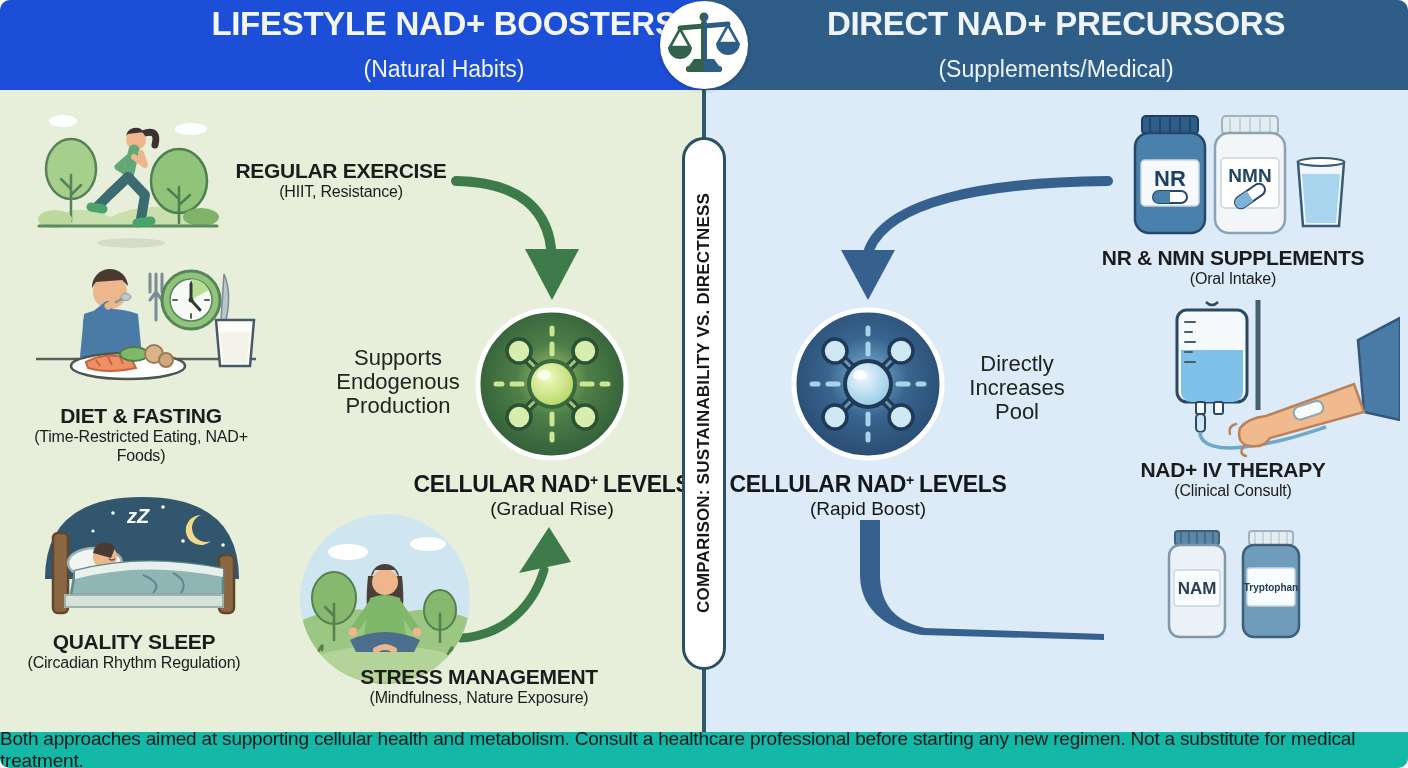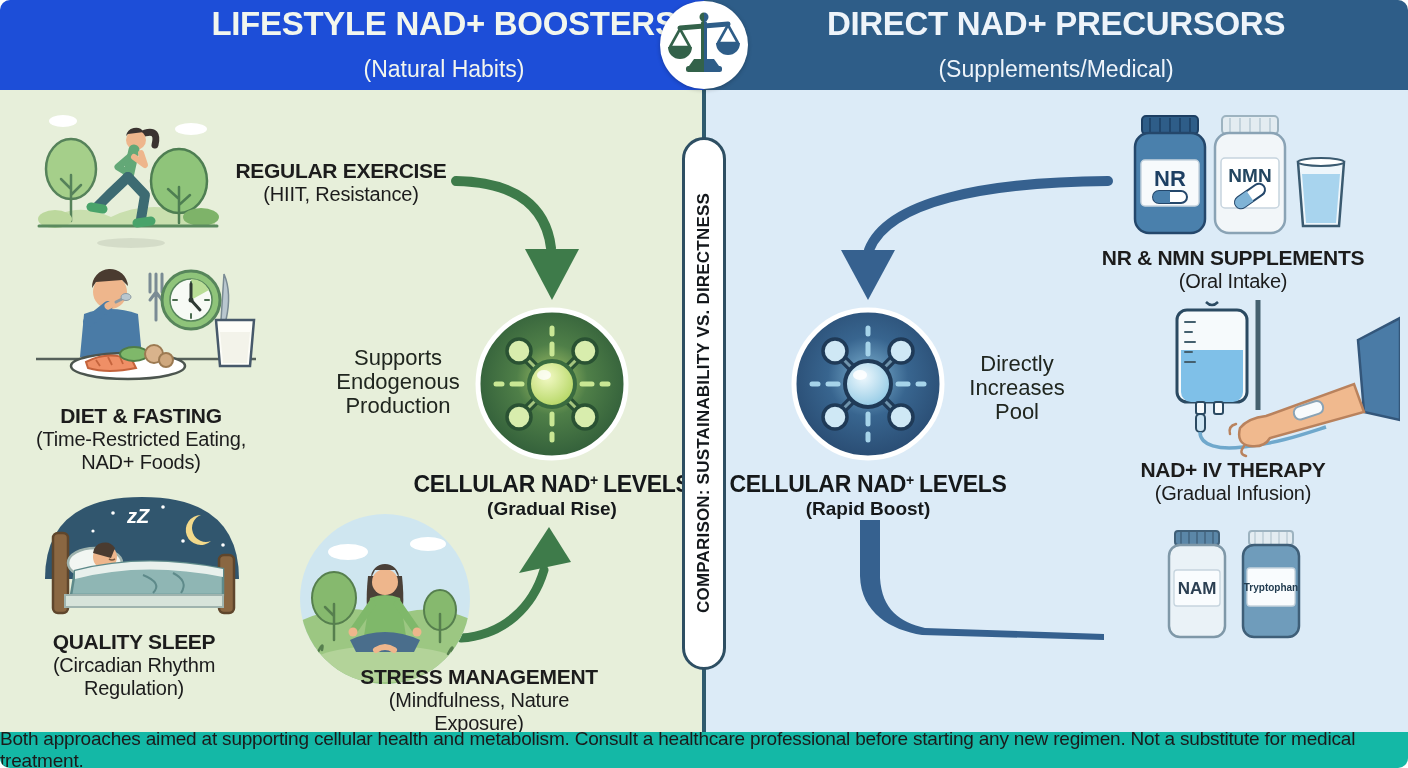--- a/index.html
+++ b/index.html
@@ -23,27 +23,27 @@
   .panel-right{left:704px;width:704px;background:#dcebf7;}
   .divider-line{position:absolute;left:702px;top:90px;width:4px;height:642px;background:#2f5a6d;z-index:4;}
   .pill{position:absolute;left:682px;top:137px;width:44px;height:533px;background:#ffffff;
        border:3px solid #2e4f63;border-radius:22px;z-index:4;box-sizing:border-box;
        display:flex;align-items:center;justify-content:center;}
   .pill span{writing-mode:vertical-rl;transform:rotate(180deg);font-weight:bold;font-size:17px;
        white-space:nowrap;color:#14181c;letter-spacing:.2px;}
   
   .lbl{position:absolute;text-align:center;color:#1c1c1c;z-index:3;line-height:1.15;}
   .lbl .t{font-size:21px;font-weight:bold;letter-spacing:-.3px;}
-  .lbl .s{font-size:20px;letter-spacing:-.2px;}
+  .lbl .s{font-size:16px;letter-spacing:-.2px;}
   .annot{position:absolute;text-align:center;color:#20261f;font-size:22px;line-height:1.1;z-index:3;}
   .nad-lbl{position:absolute;text-align:center;color:#15181a;z-index:3;line-height:1.12;}
   .nad-lbl .t{font-size:23px;font-weight:bold;letter-spacing:-.3px;}
   .nad-lbl .sup{font-size:14px;font-weight:bold;vertical-align:7px;}
   .nad-lbl .suffix{margin-left:5px;}
-  .nad-lbl .s{font-size:19px;font-weight:bold;}
+  .nad-lbl .s{font-size:19px;font-weight:normal;}
   
   .footer{position:absolute;left:0;top:732px;width:1408px;height:36px;background:#14b8a6;z-index:5;
        display:flex;align-items:center;justify-content:center;}
   .footer span{font-size:19px;color:#1b1b1b;letter-spacing:-.2px;}
   
   .art{position:absolute;z-index:2;}
   .connectors{position:absolute;left:0;top:0;width:1408px;height:768px;z-index:1;pointer-events:none;}
   svg text{font-family:"Liberation Sans",sans-serif;}
 </style>
 </head>
@@ -340,21 +340,21 @@
 
     <path d="M210,40 L252,18 L252,120 L216,112 Z" fill="#4a7ba6" stroke="#33567a" stroke-width="2.5"></path>
     <path d="M92,128 q-4,16 10,18 q14,2 20,-8 L216,112 L206,84 L118,116 Q100,118 92,128 Z" fill="#f0b98e" stroke="#b9825d" stroke-width="2.5"></path>
     <path d="M88,124 q-8,2 -6,10 M96,146 q-6,8 2,10" fill="none" stroke="#b9825d" stroke-width="2.5" stroke-linecap="round"></path>
     <g transform="rotate(-18 160 112)">
       <rect x="146" y="104" width="30" height="13" rx="6" fill="#f8fbfd" stroke="#8aa3b5" stroke-width="2"></rect>
     </g>
   </svg>
   <div class="lbl" style="left:1098px;top:458px;width:270px;">
     <div class="t">NAD+ IV THERAPY</div>
-    <div class="s">(Gradual Infusion)</div>
+    <div class="s">(Clinical Consult)</div>
   </div>
 
   <svg class="art" style="left:1163px;top:528px" width="142" height="114" viewBox="0 0 142 114">
     <rect x="12" y="3" width="44" height="14" rx="3" fill="#5b87a8" stroke="#3f5f78" stroke-width="2"></rect>
     <path d="M18,4 V16 M26,4 V16 M34,4 V16 M42,4 V16 M50,4 V16" stroke="#3f5f78" stroke-width="1.3"></path>
     <rect x="6" y="17" width="56" height="92" rx="11" fill="#eaf2f7" stroke="#7f98a8" stroke-width="2.5"></rect>
     <rect x="11" y="42" width="46" height="36" rx="3" fill="#f9fcfe" stroke="#c6d4de" stroke-width="1.3"></rect>
     <text x="34" y="66" text-anchor="middle" font-size="17" font-weight="bold" fill="#2b3f52">NAM</text>
     <rect x="86" y="3" width="44" height="14" rx="3" fill="#e3ecf1" stroke="#9db3c0" stroke-width="2"></rect>
     <path d="M92,4 V16 M100,4 V16 M108,4 V16 M116,4 V16 M124,4 V16" stroke="#b8c9d3" stroke-width="1.3"></path>

